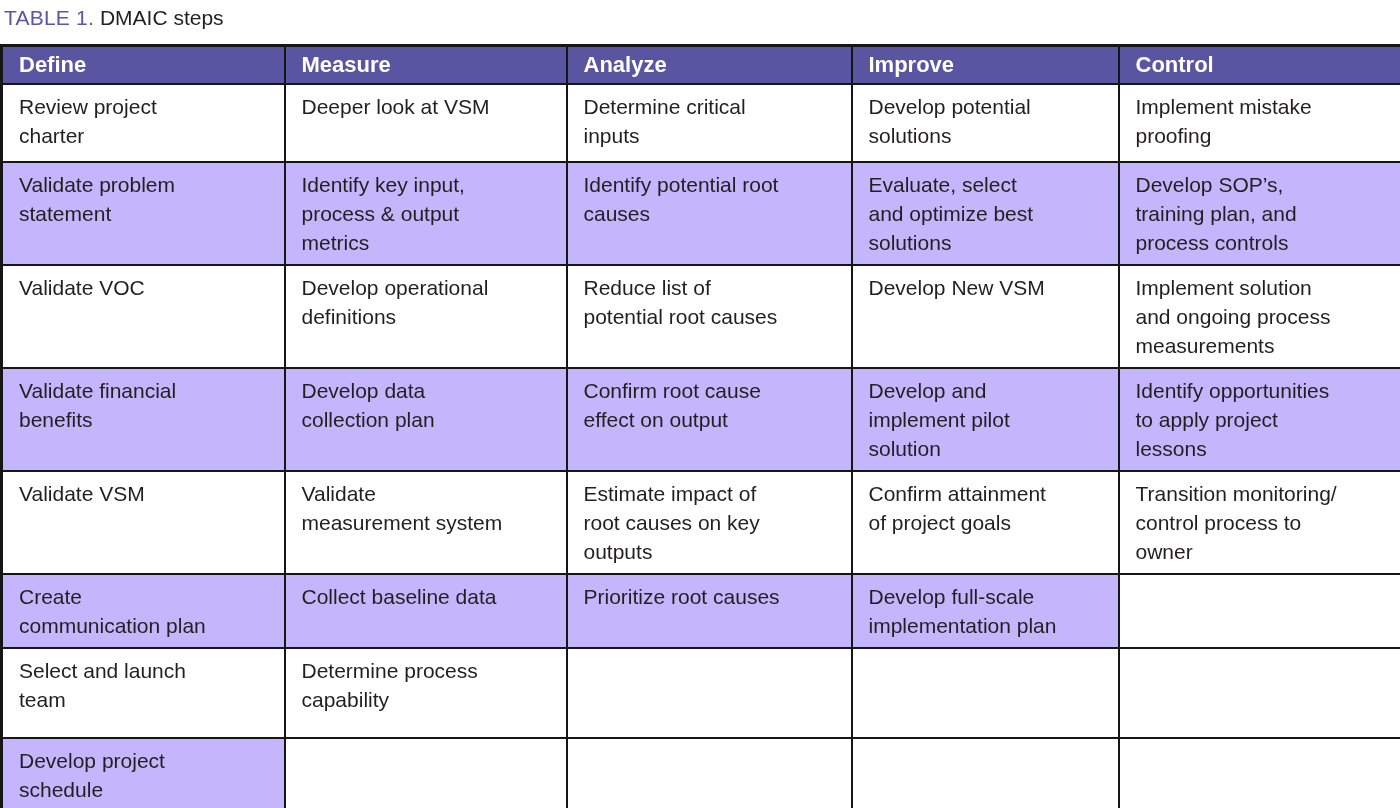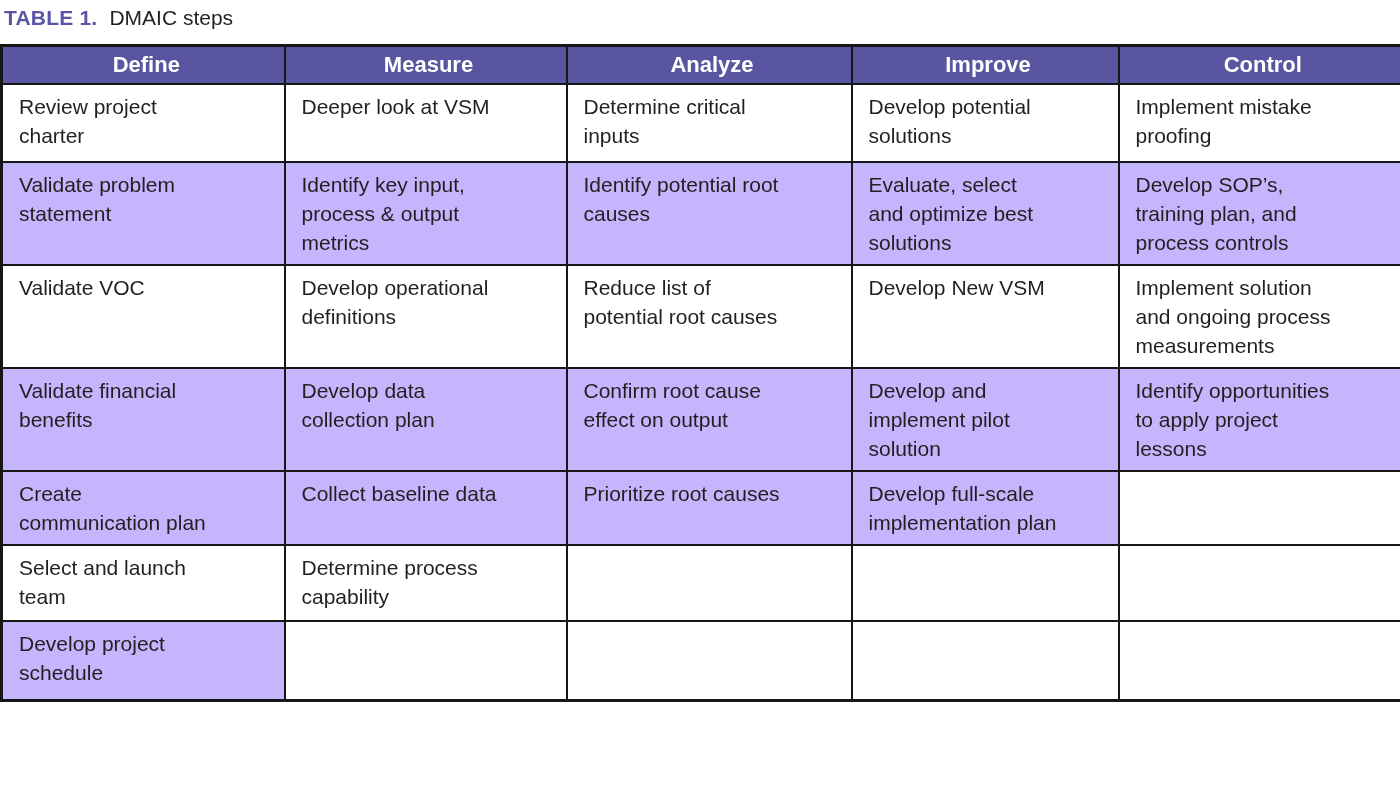--- a/index.html
+++ b/index.html
@@ -16,46 +16,46 @@
     width: 1400px;
     box-sizing: border-box;
   }
   .table-caption {
     padding: 5px 0 0 4px;
     font-size: 21px;
     line-height: 26px;
   }
   .table-caption .caption-label {
     color: #5b55a6;
-    font-weight: bold;
+    font-weight: normal;
     letter-spacing: 0.2px;
   }
   .table-caption .caption-text {
     color: #231f20;
     font-weight: normal;
-    margin-left: 12px;
+    margin-left: 6px;
   }
   table.dmaic {
     margin-top: 13px;
     width: 1400px;
     table-layout: fixed;
     border-collapse: collapse;
     border: 3px solid #161616;
   }
   table.dmaic th, table.dmaic td {
     border: 2px solid #161616;
     vertical-align: top;
     box-sizing: border-box;
   }
   table.dmaic th {
     background: #5a55a1;
     color: #ffffff;
     font-weight: bold;
     font-size: 22px;
-    text-align: center;
+    text-align: left;
     padding: 5px 10px 5px 16px;
     height: 38px;
     vertical-align: middle;
   }
   table.dmaic td {
     background: #ffffff;
     font-size: 21px;
     line-height: 29px;
     padding: 7px 14px 7px 16px;
     white-space: pre-line;
@@ -138,30 +138,43 @@
 collection plan</td>
           <td>Confirm root cause
 effect on output</td>
           <td>Develop and
 implement pilot
 solution</td>
           <td>Identify opportunities
 to apply project
 lessons</td>
         </tr>
+        <tr style="height: 99px;">
+          <td>Validate VSM</td>
+          <td>Validate
+measurement system</td>
+          <td>Estimate impact of
+root causes on key
+outputs</td>
+          <td>Confirm attainment
+of project goals</td>
+          <td>Transition monitoring/
+control process to
+owner</td>
+        </tr>
         <tr class="shaded" style="height: 58px;">
           <td>Create
 communication plan</td>
           <td>Collect baseline data</td>
           <td>Prioritize root causes</td>
           <td>Develop full-scale
 implementation plan</td>
           <td class="empty"></td>
         </tr>
-        <tr style="height: 76px;">
+        <tr style="height: 90px;">
           <td>Select and launch
 team</td>
           <td>Determine process
 capability</td>
           <td class="empty"></td>
           <td class="empty"></td>
           <td class="empty"></td>
         </tr>
         <tr class="shaded" style="height: 79px;">
           <td>Develop project

